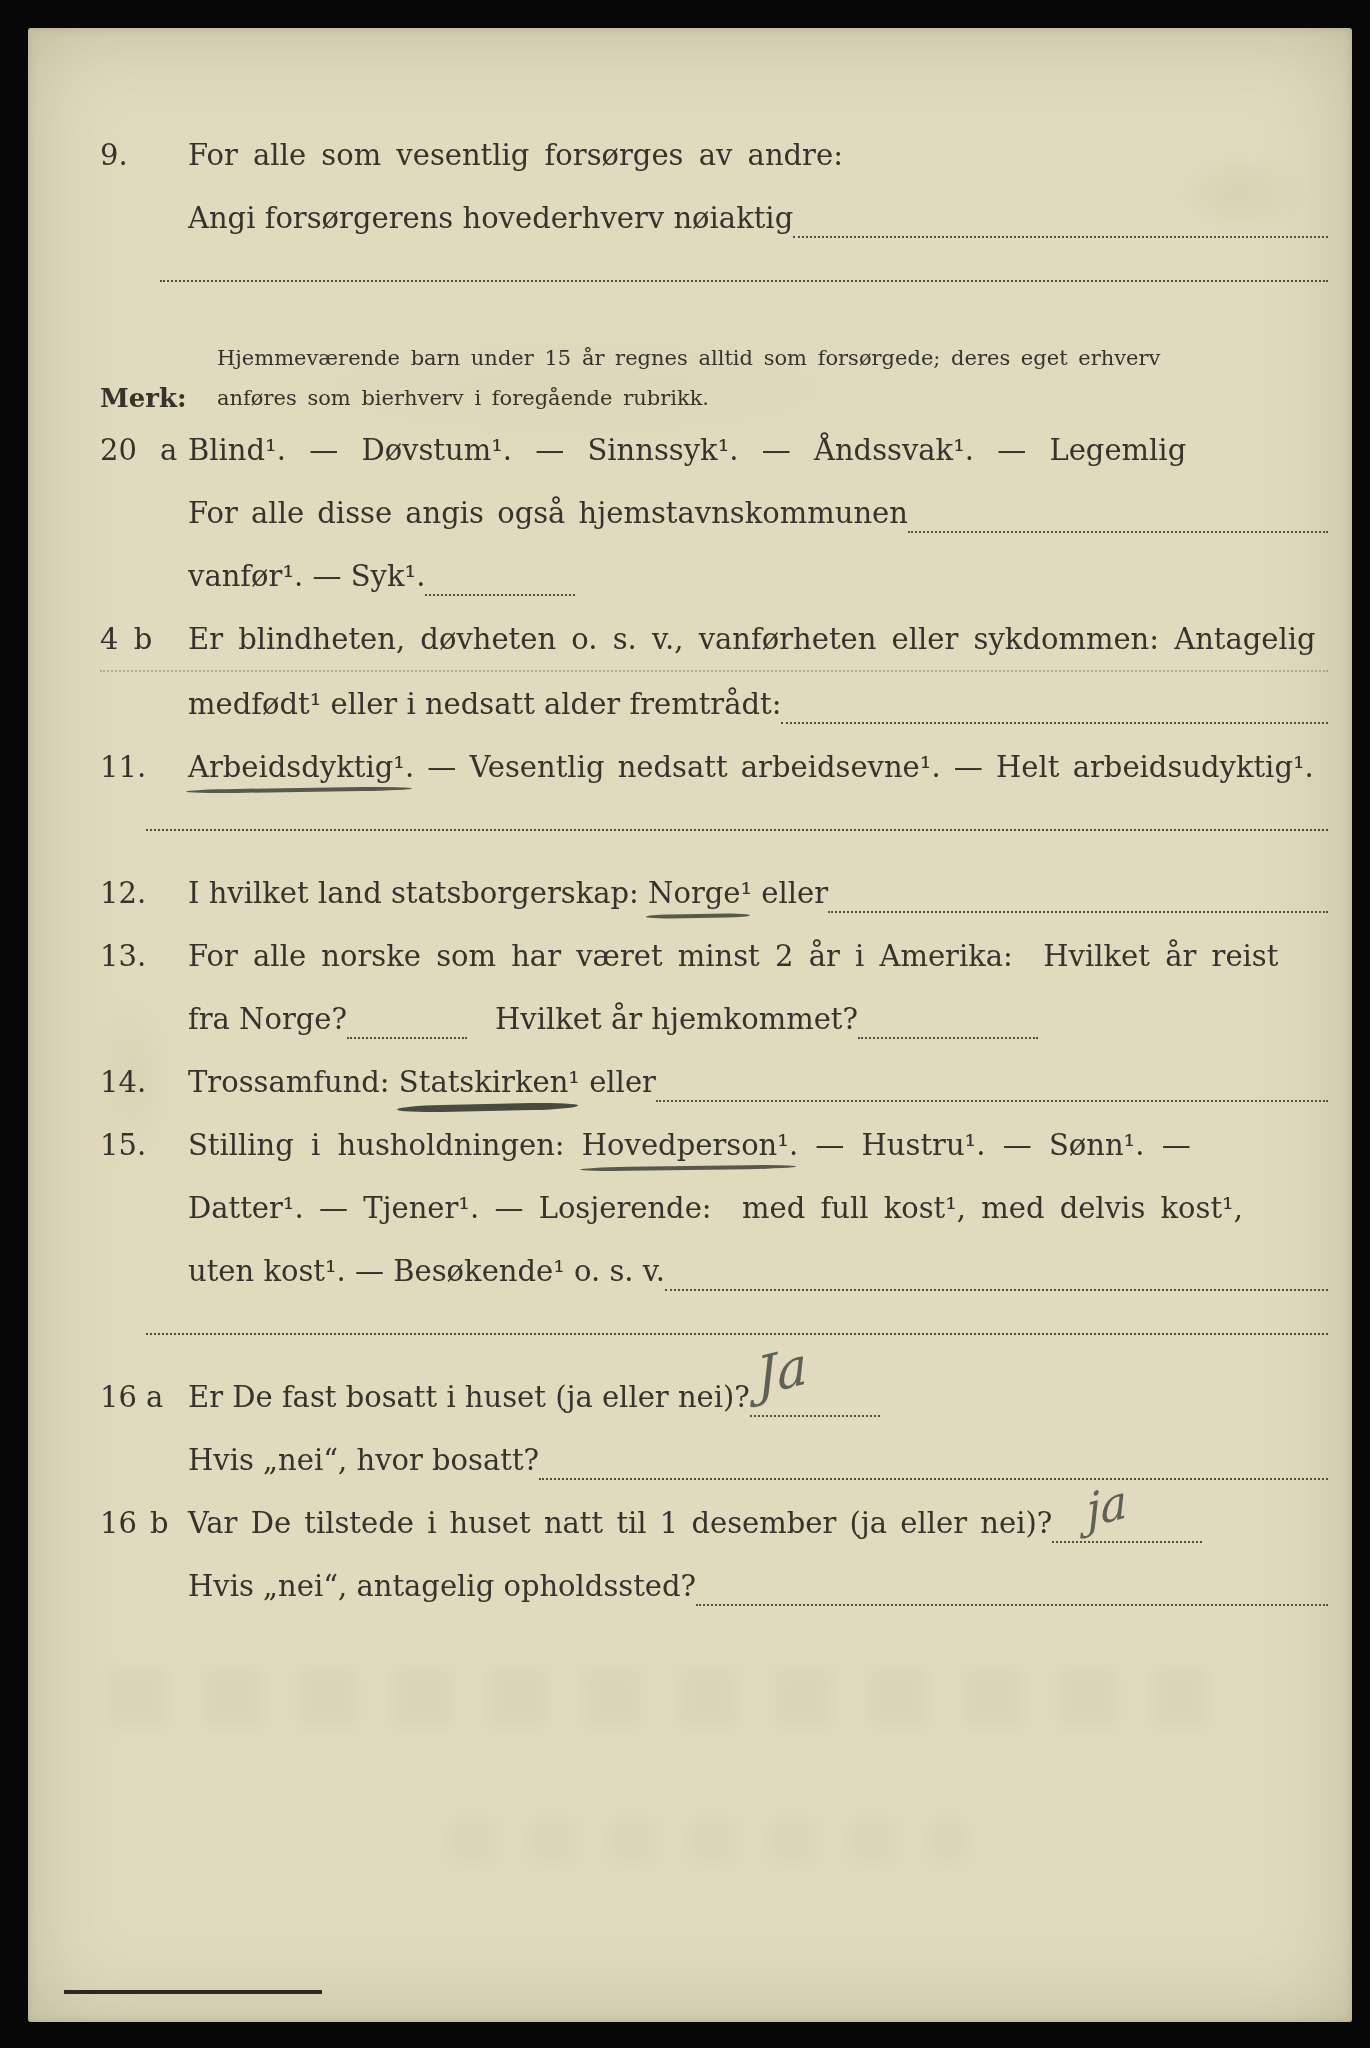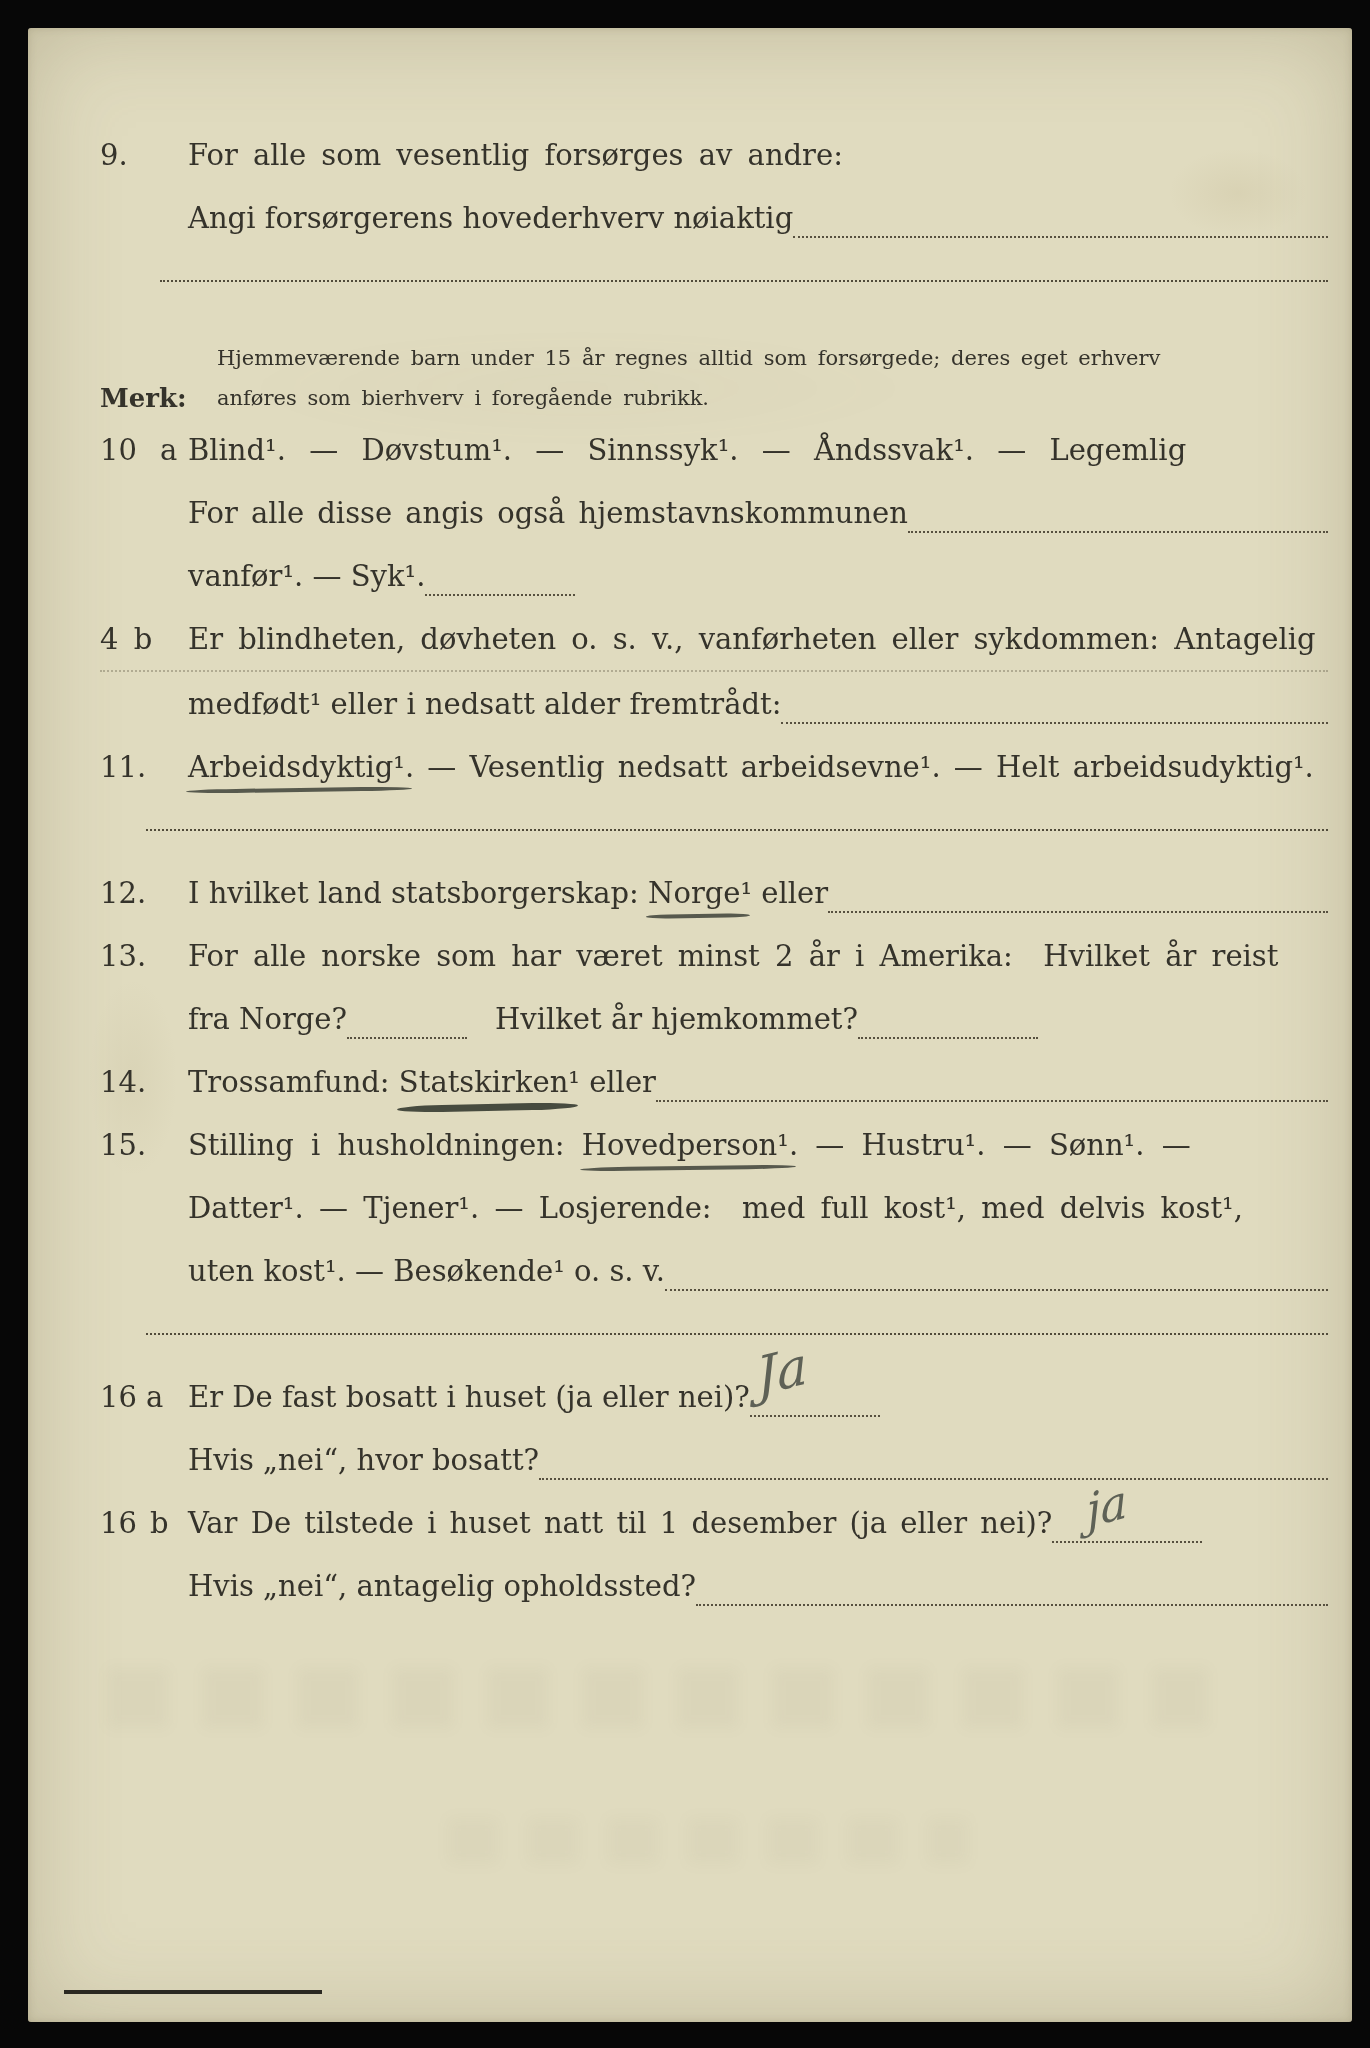--- a/index.html
+++ b/index.html
@@ -95,21 +95,21 @@
 
     <div class="merk-row">
       <span class="merk-label">Merk:</span>
       <span class="merk-text">
         <span style="display:block">Hjemmeværende barn under 15 år regnes alltid som forsørgede; deres eget erhverv</span>
         <span style="display:block">anføres som bierhverv i foregående rubrikk.</span>
       </span>
     </div>
 
     <div class="row ws14">
-      <span class="num">10 a</span>
+      <span class="num">20 a</span>
       <span>Blind¹. — Døvstum¹. — Sinnssyk¹. — Åndssvak¹. — Legemlig</span>
     </div>
     <div class="row">
       <span class="indent"></span>
       <span class="ws4">For alle disse angis også hjemstavnskommunen</span>
       <span class="lead grow"></span>
     </div>
     <div class="row">
       <span class="indent"></span>
       <span>vanfør¹. — Syk¹.</span>

